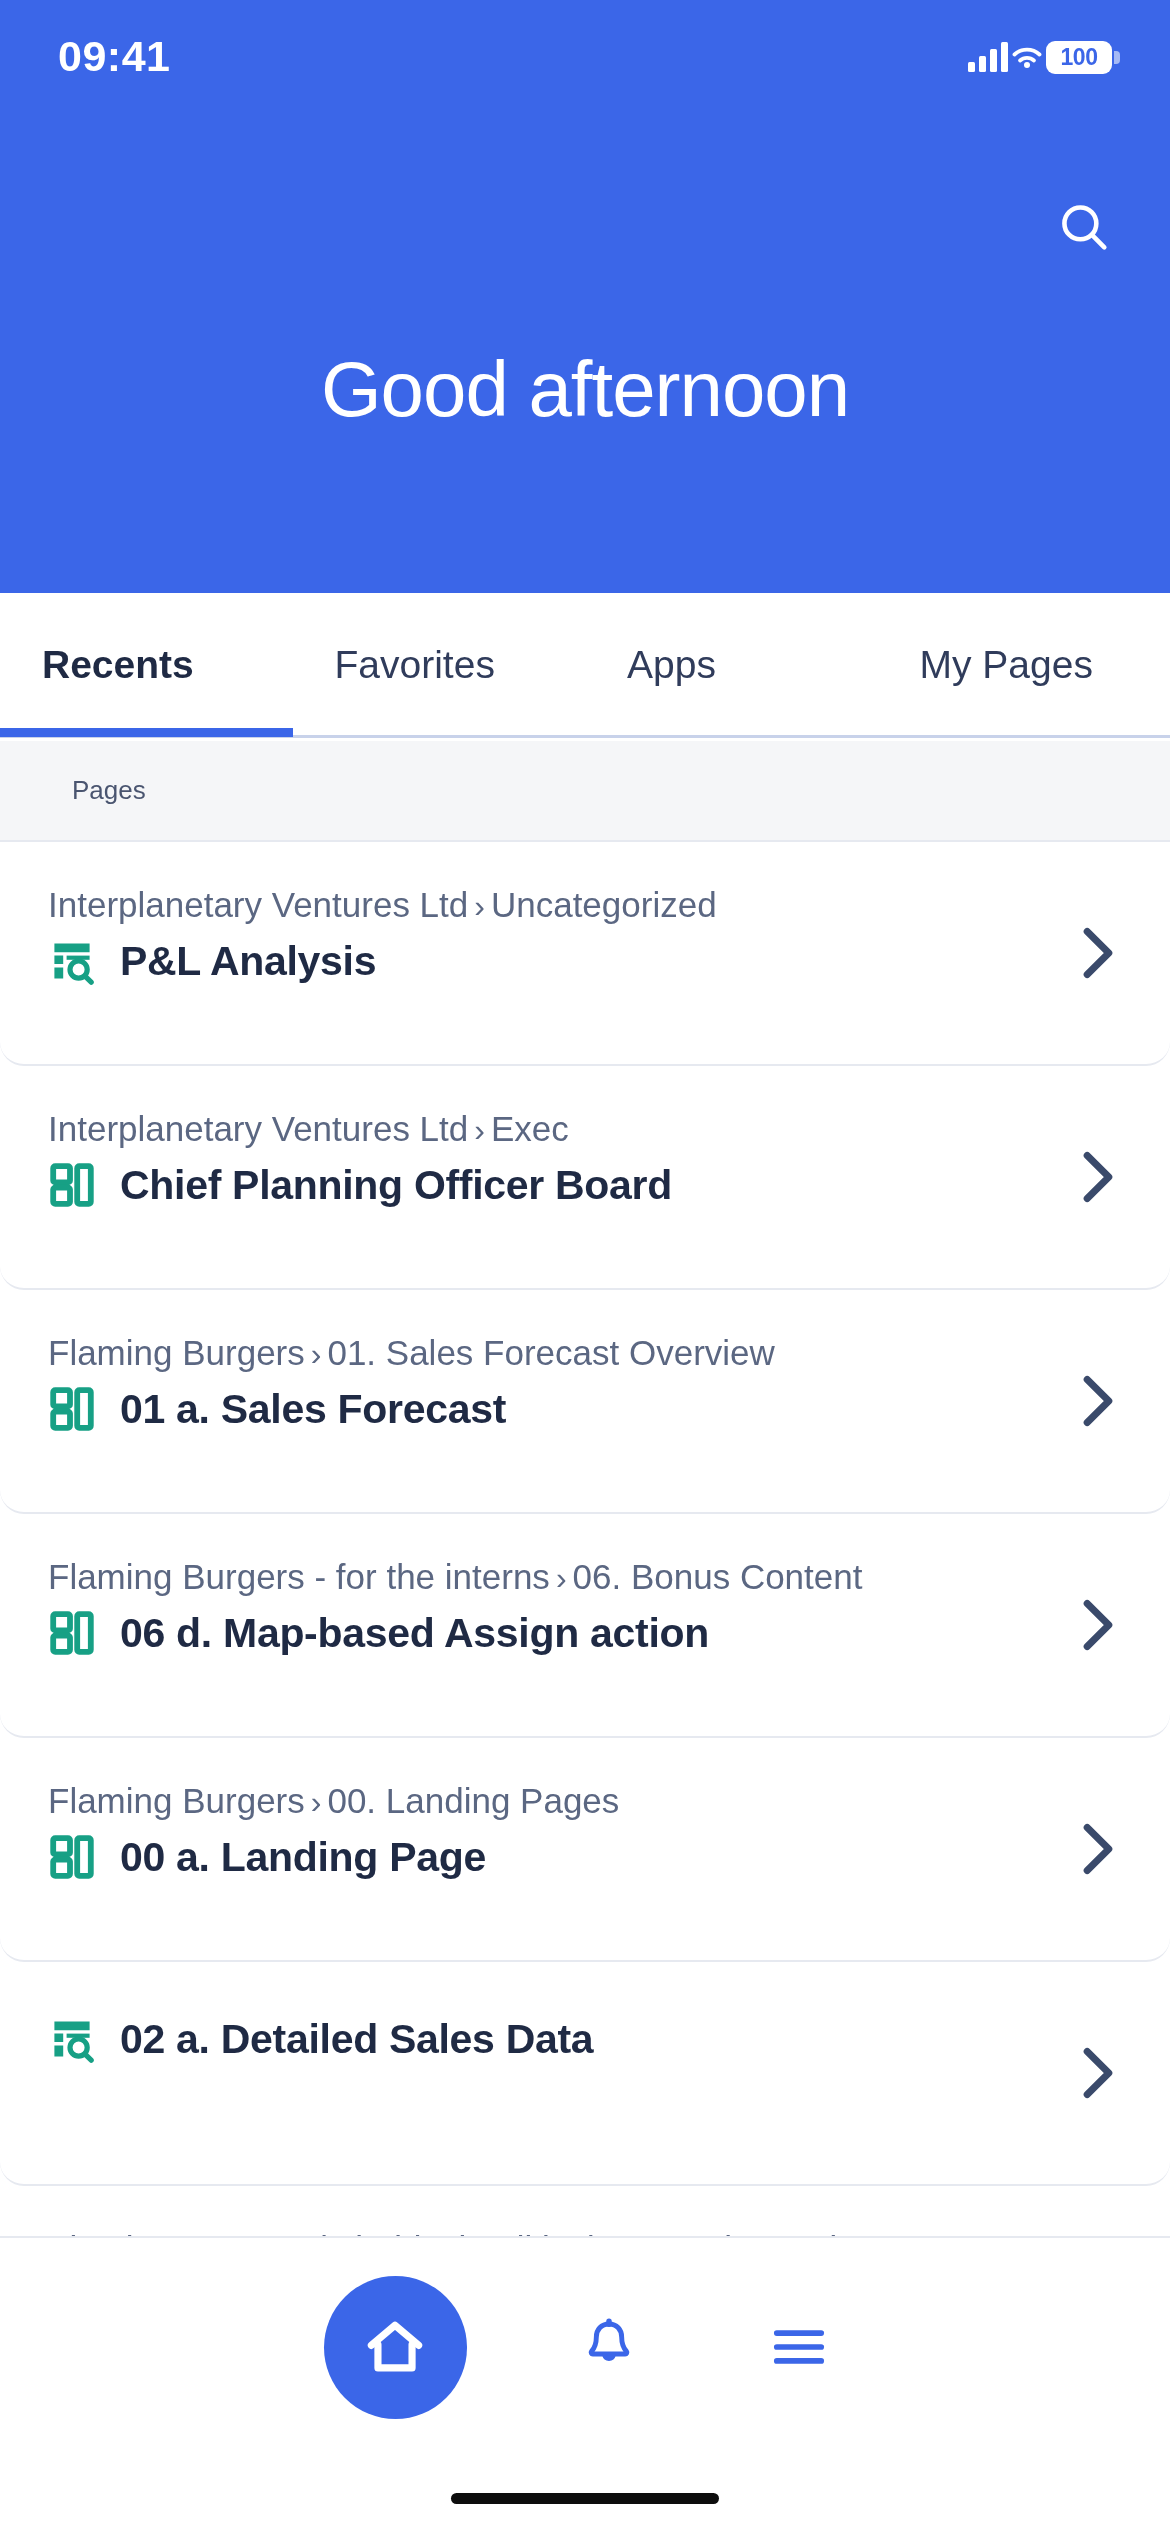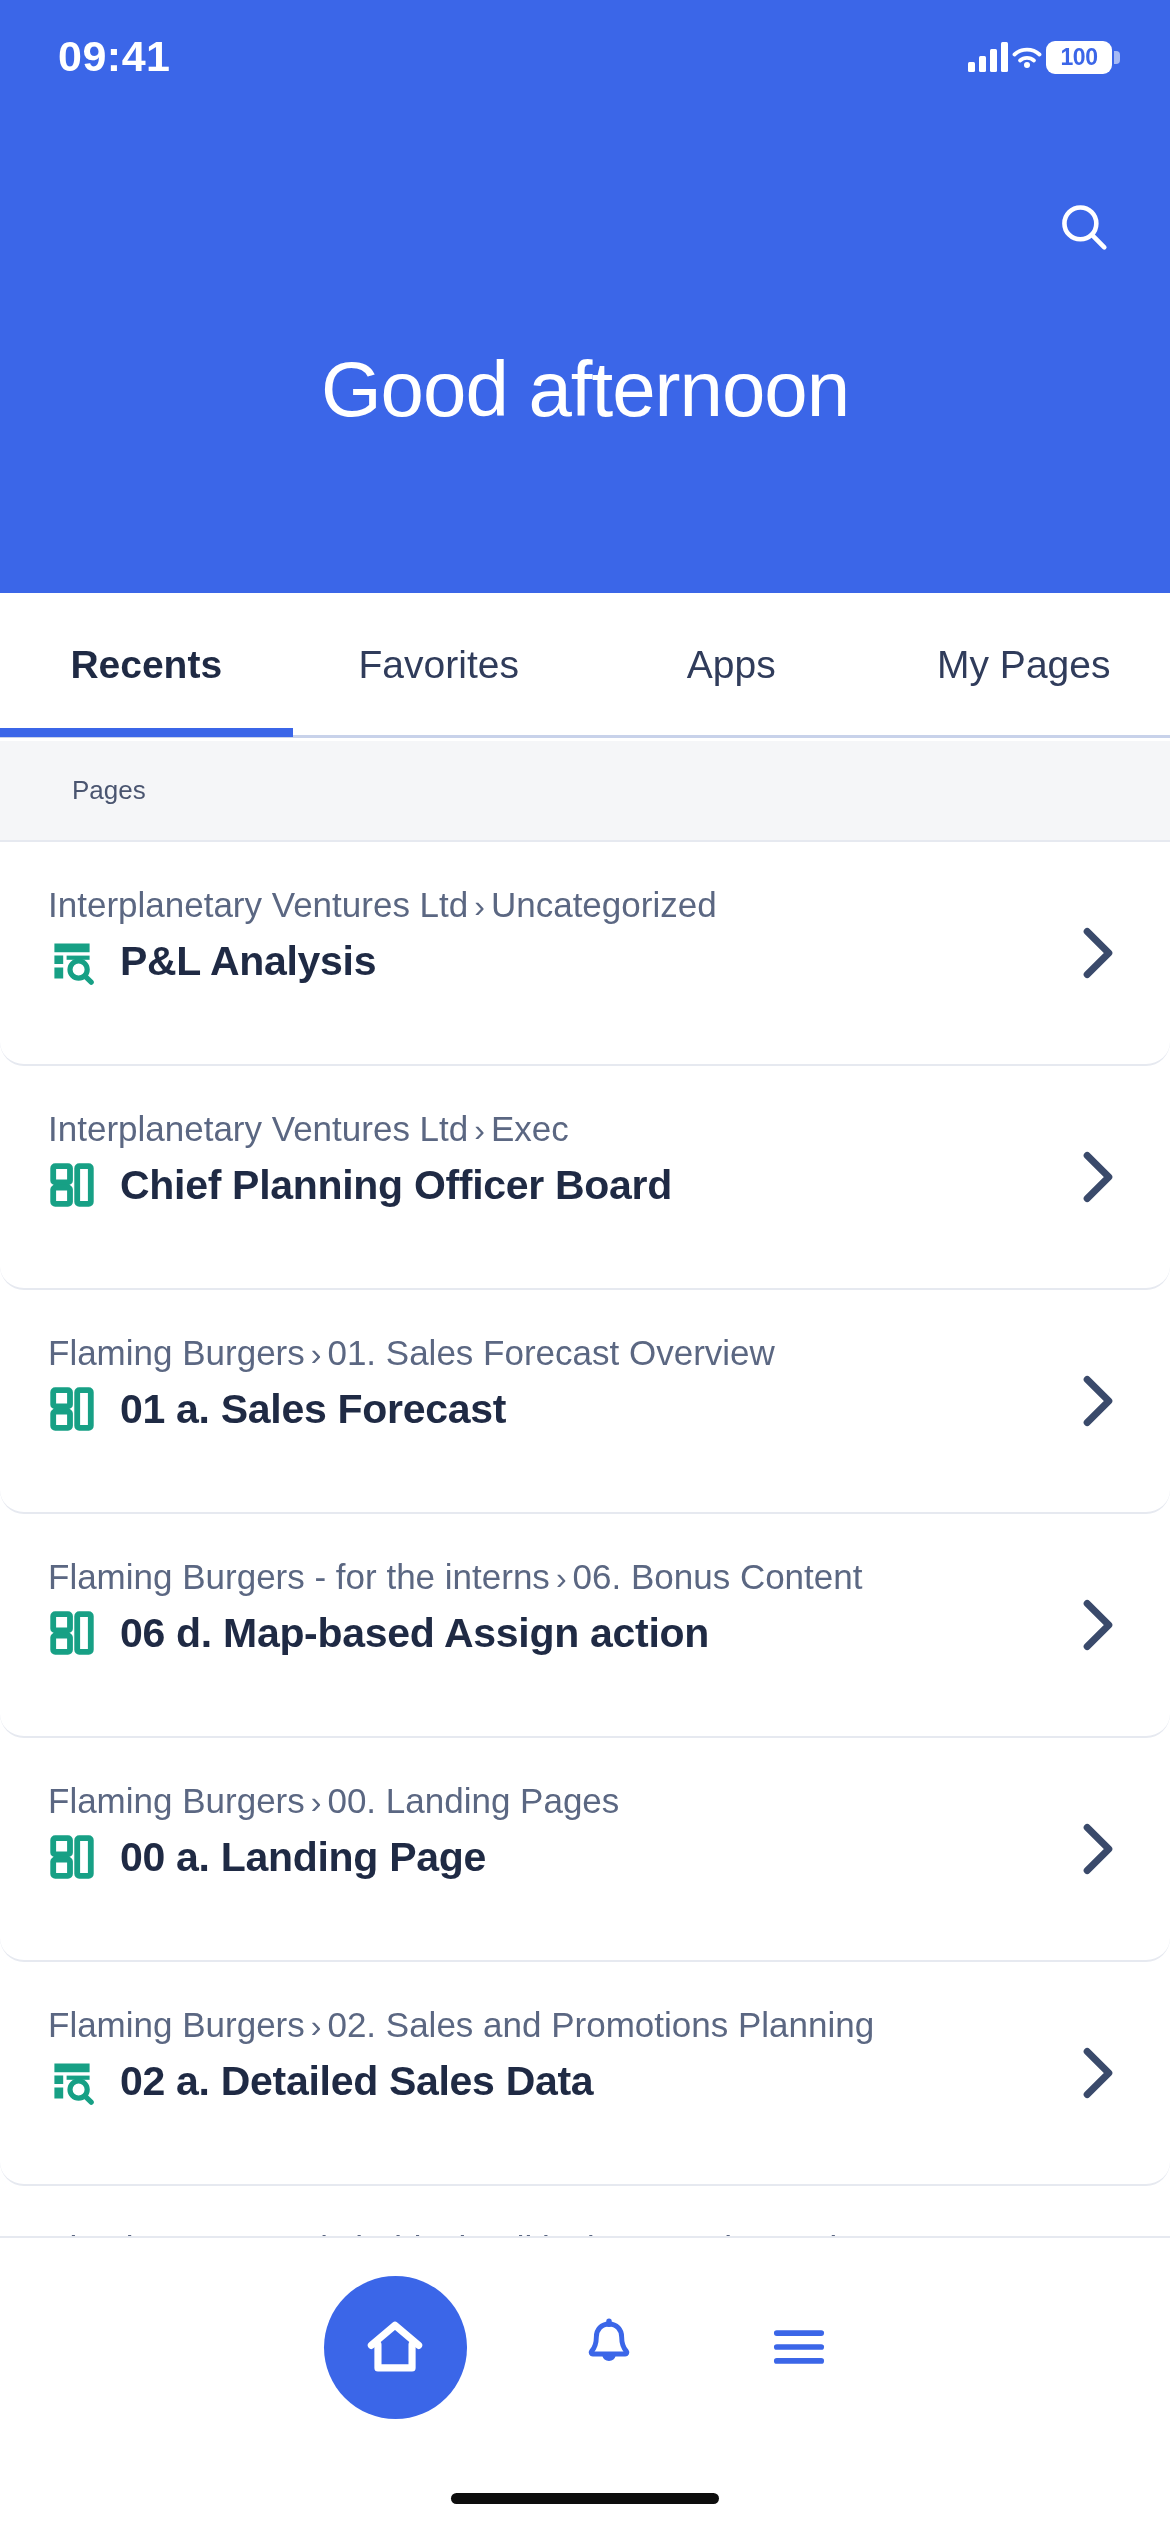--- a/index.html
+++ b/index.html
@@ -56,22 +56,22 @@
     font-size:78px; font-weight:normal; letter-spacing:-1px;
   }
 
   
   .tabs {
     position:absolute; top:593px; left:0; width:1170px; height:145px;
     background:#ffffff; display:flex; align-items:center;
     border-bottom:3px solid #c8d2ea;
   }
   .tab {
-    flex:1; text-align:center; font-size:39px; color:#303c5b;
-    position:relative; height:145px; line-height:145px;
+    flex:1; text-align:left; font-size:39px; color:#303c5b;
+    position:relative; height:145px; line-height:145px;padding-left:42px;
   }
   .tab.active { font-weight:bold; color:#1f2a44; }
   .tab.active::after {
     content:""; position:absolute; left:0; bottom:0;
     width:100%; height:9px; background:#3b66e8;
   }
 
   
   .section-head {
     position:absolute; top:741px; left:0; width:1170px; height:101px;
@@ -259,23 +259,20 @@
           <rect x="14.6" y="2.6" width="6.8" height="18.8" rx="1" fill="none" stroke="#17a085" stroke-width="2.9"></rect>
         </svg>
         <div class="title">00 a. Landing Page</div>
       </div>
       <svg class="chev" viewBox="0 0 12 20">
         <polyline points="2,2 10,10 2,18" fill="none" stroke="#3a4a6b" stroke-width="2.6" stroke-linecap="round" stroke-linejoin="round"></polyline>
       </svg>
     </div>
 
     <div class="row">
-      <div class="crumb">
-        <span>Flaming Burgers</span><span class="sep">›</span><span>02. Sales and Promotions Planning</span>
-      </div>
       <div class="rowmain">
         <svg class="ico" viewBox="0 0 24 24">
           <path d="M3.2 3.2h17.6v4.4H3.2z" fill="#17a085"></path>
           <path d="M3.2 9.3h4.4v4.2H3.2zM3.2 15.2h4.4v5.6H3.2z" fill="#17a085"></path>
           <path d="M9.3 9.3h11.5v2.1H9.3z" fill="#17a085"></path>
           <circle cx="15.3" cy="16.3" r="4.3" fill="none" stroke="#17a085" stroke-width="2.6"></circle>
           <line x1="18.5" y1="19.6" x2="21.6" y2="22.6" stroke="#17a085" stroke-width="2.6" stroke-linecap="round"></line>
         </svg>
         <div class="title">02 a. Detailed Sales Data</div>
       </div>

